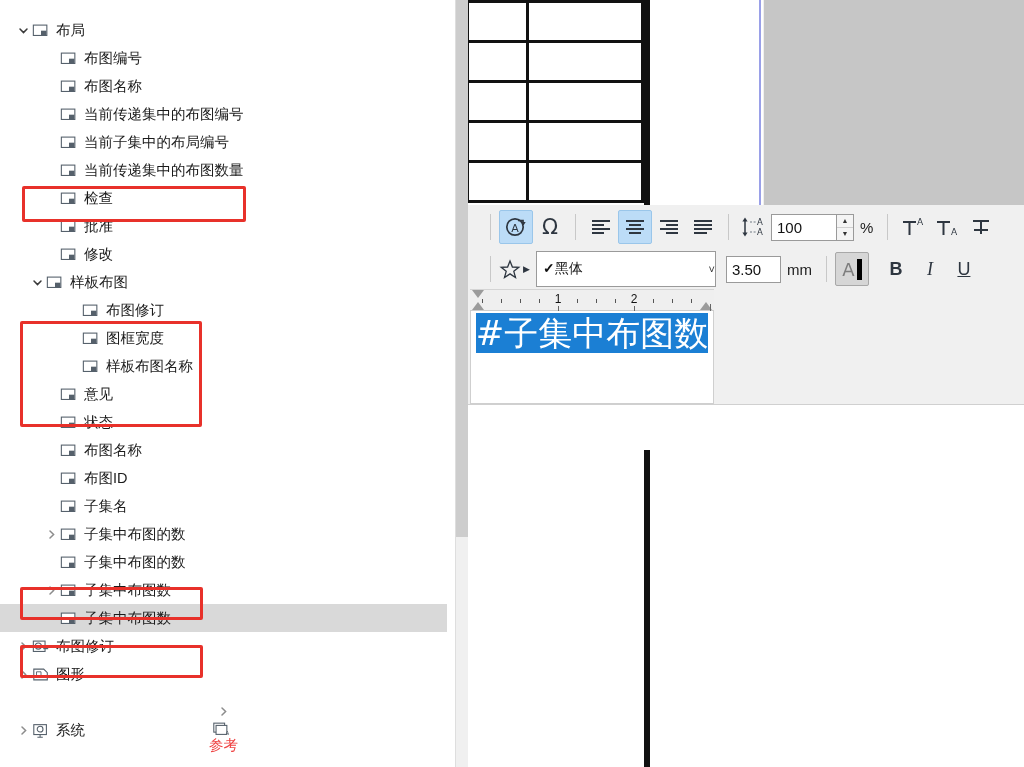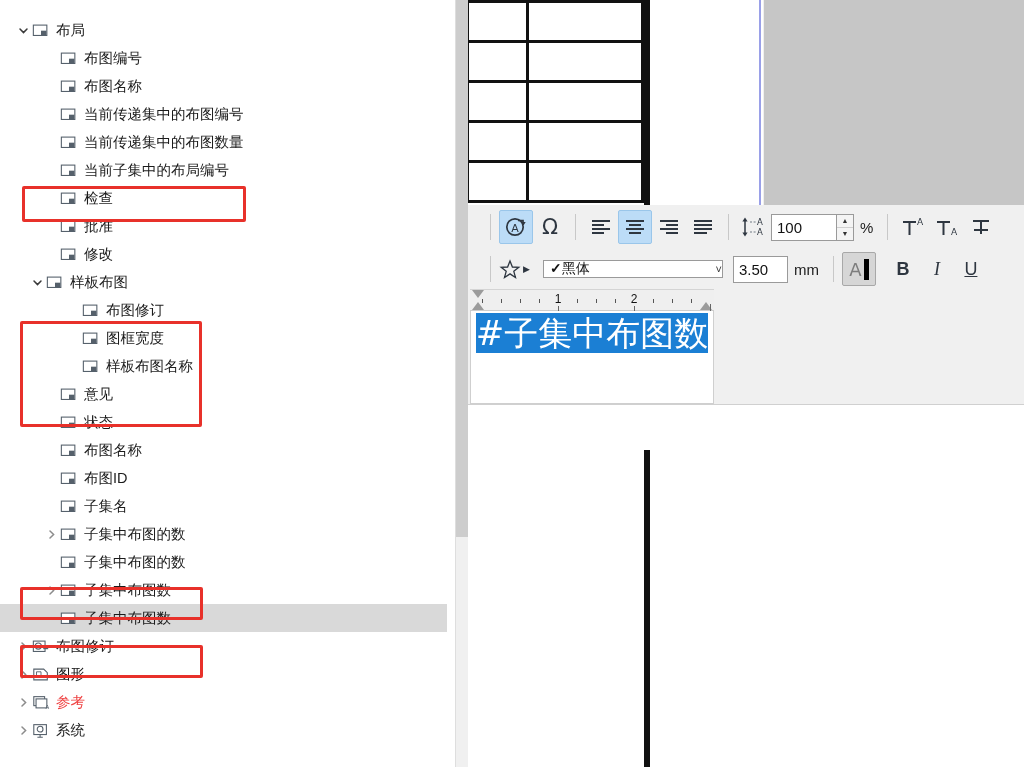--- a/index.html
+++ b/index.html
@@ -22,21 +22,21 @@
   .tree-row {
     position: relative;
     height: 28px;
     display: flex;
     align-items: center;
     font-size: 14.5px;
     color: #1b1b1b;
     white-space: nowrap;
   }
   .tree-row.selected { background: #d9d9d9; }
-  .tree-row.dim { color: #ef4444; }
+  .tree-row.dim { color: #ef4444; flex-direction: column; }
 
   .twisty {
     width: 18px; height: 28px;
     display: flex; align-items: center; justify-content: center;
     flex: 0 0 18px;
     color: #767676;
     font-size: 11px;
   }
   .twisty svg { display: block; }
 
@@ -187,26 +187,26 @@
     flex: 1; display: flex; align-items: center; justify-content: center;
     font-size: 7px; color: #333;
   }
   .spinner > div:first-child { border-bottom: 1px solid #cfcfcf; }
   .unit-label {
     font-size: 15px; color: #222;
     margin: 0 6px;
   }
 
   .font-select {
-    width: 180px; height: 18px;
+    width: 180px; height: 36px;
     border: 1px solid #9a9a9a;
     background: #fff;
     display: flex; align-items: center;
     padding: 0 0 0 6px;
-    font-size: 14px; color: #111; margin-left: 7px;
+    font-size: 14px; color: #111;
   }
   .font-select .fname { flex: 1; }
   .star-btn { display: flex; align-items: center; gap: 2px; margin-right: 6px; }
 
   .bold-i   { font-weight: bold; font-size: 18px; color: #2e3640; }
   .ital-i   { font-style: italic; font-size: 18px; color: #2e3640; font-family: "Liberation Serif", serif;}
   .und-i    { text-decoration: underline; font-size: 18px; color: #2e3640; }
 
   
   #ruler {
@@ -320,30 +320,30 @@
           </svg>
           <span class="node-label">当前传递集中的布图编号</span>
         </div>
         <div class="tree-row">
           <div style="width: 42px; flex: 0 0 42px;"></div>
           <div class="twisty"></div>
           <svg viewBox="0 0 20 16" class="node-icon">
             <rect x="1.5" y="2" width="15" height="11.5" fill="#fff" stroke="#55606b" stroke-width="1.2"></rect>
             <rect x="10" y="8.2" width="6" height="5" fill="#55606b"></rect>
           </svg>
+          <span class="node-label">当前子集中的布局编号</span>
+        </div>
+        <div class="tree-row">
+          <div style="width: 42px; flex: 0 0 42px;"></div>
+          <div class="twisty"></div>
+          <svg viewBox="0 0 20 16" class="node-icon">
+            <rect x="1.5" y="2" width="15" height="11.5" fill="#fff" stroke="#55606b" stroke-width="1.2"></rect>
+            <rect x="10" y="8.2" width="6" height="5" fill="#55606b"></rect>
+          </svg>
           <span class="node-label">当前传递集中的布图数量</span>
-        </div>
-        <div class="tree-row">
-          <div style="width: 42px; flex: 0 0 42px;"></div>
-          <div class="twisty"></div>
-          <svg viewBox="0 0 20 16" class="node-icon">
-            <rect x="1.5" y="2" width="15" height="11.5" fill="#fff" stroke="#55606b" stroke-width="1.2"></rect>
-            <rect x="10" y="8.2" width="6" height="5" fill="#55606b"></rect>
-          </svg>
-          <span class="node-label">当前子集中的布局编号</span>
         </div>
         <div class="tree-row">
           <div style="width: 42px; flex: 0 0 42px;"></div>
           <div class="twisty"></div>
           <svg viewBox="0 0 20 16" class="node-icon">
             <rect x="1.5" y="2" width="15" height="11.5" fill="#fff" stroke="#55606b" stroke-width="1.2"></rect>
             <rect x="10" y="8.2" width="6" height="5" fill="#55606b"></rect>
           </svg>
           <span class="node-label">检查</span>
         </div>

